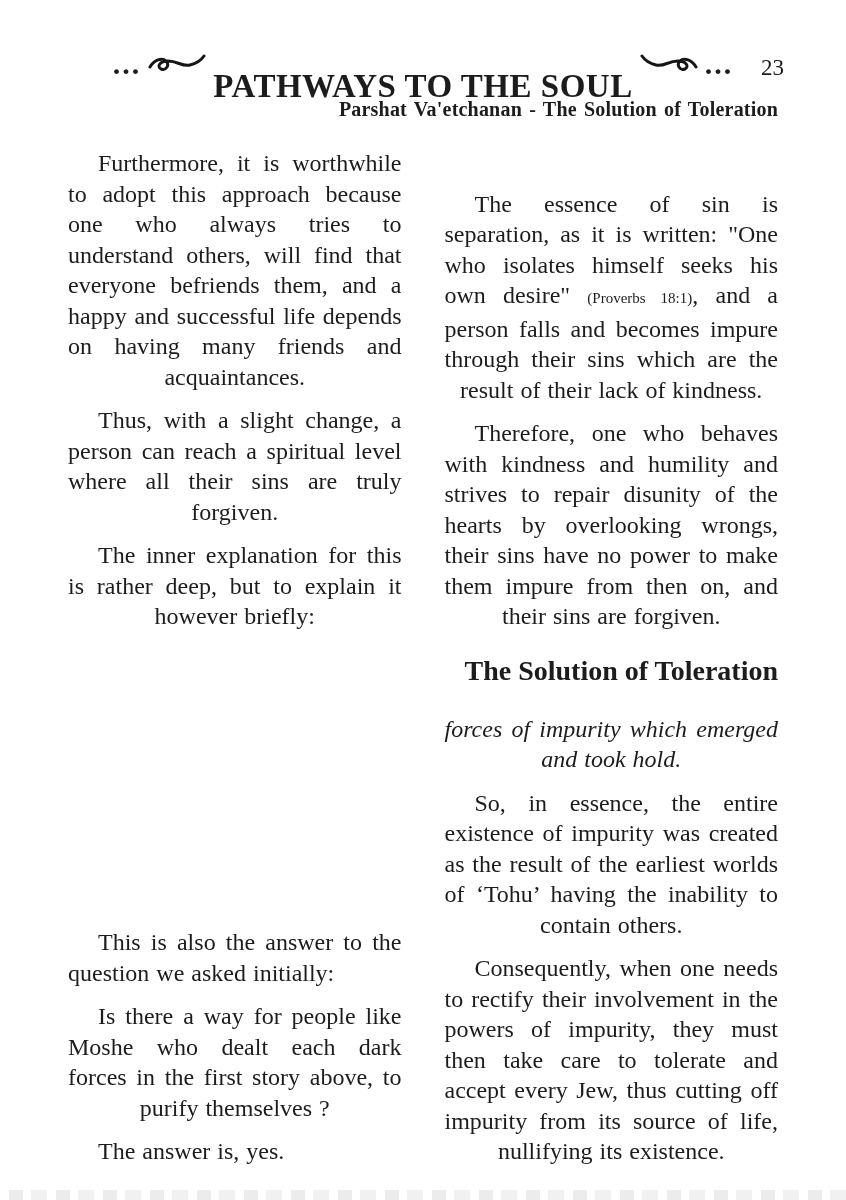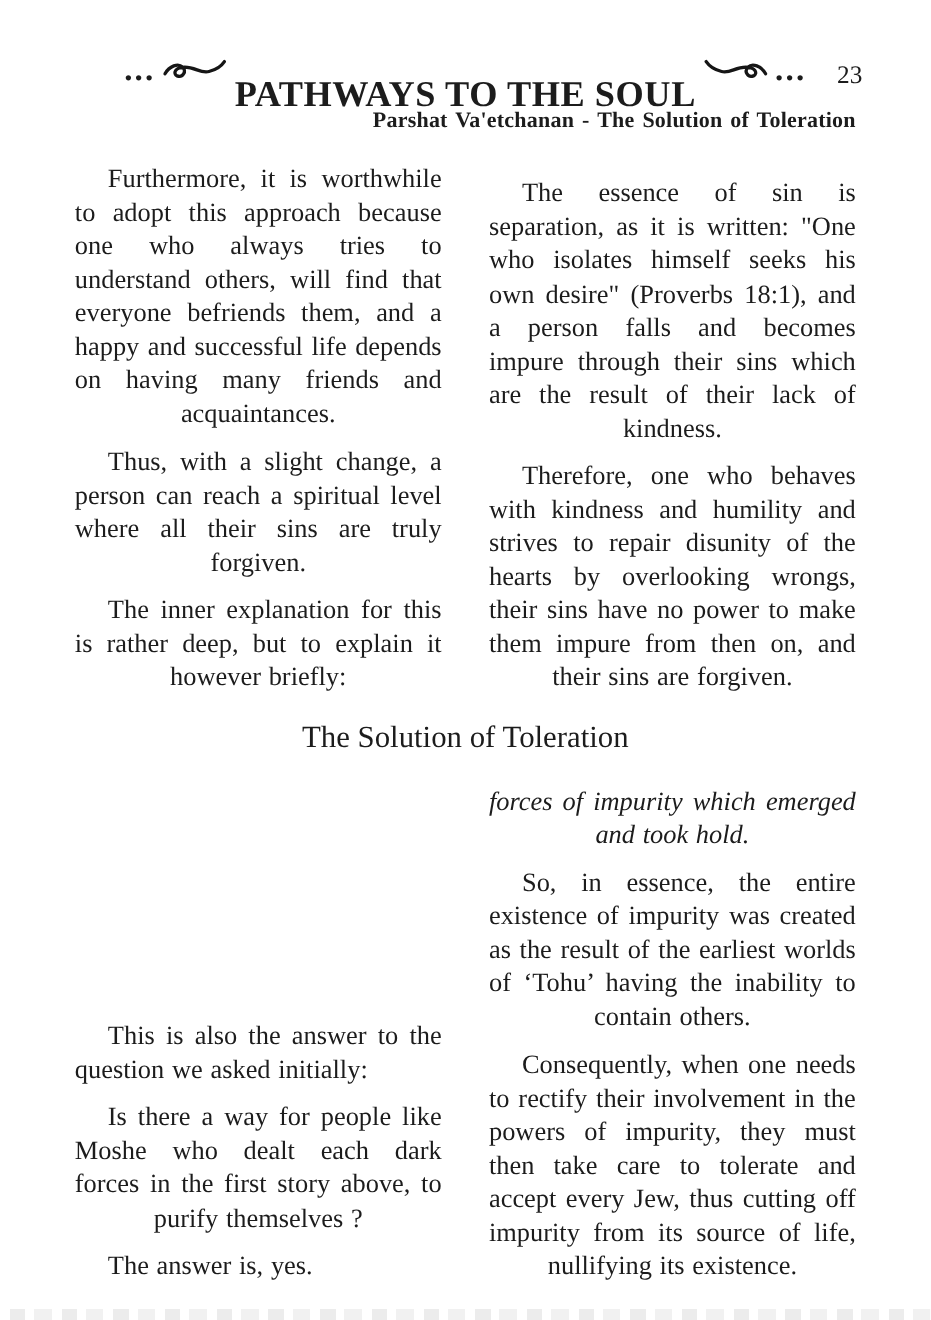--- a/index.html
+++ b/index.html
@@ -47,24 +47,24 @@
   p.para {
     font-size:24px; line-height:30.5px;
     text-align:justify; text-align-last:center;
     text-indent:30px;
     margin-bottom:13px;
     word-spacing:1px;
   }
   p.para.no-indent { text-indent:0;font-style:italic; }
   p.para.last-left { text-align-last:left; }
   .run-bold { font-weight:normal; }
-  .run-small { font-size:24px; }
+  .run-small { font-size:15px; }
 
   .section-heading {
-    text-align:center; font-size:28px; font-weight:normal;
+    text-align:right; font-size:28px; font-weight:bold;
     margin:10px 0 8px 0;
   }
 
   
   .footer-band {
     position:absolute; left:0; right:0; bottom:0; height:10px;
     background:repeating-linear-gradient(90deg,
       #ffffff 0 9px, #ececec 9px 23px, #ffffff 23px 31px, #f1f1f1 31px 47px);
   }
 </style>

